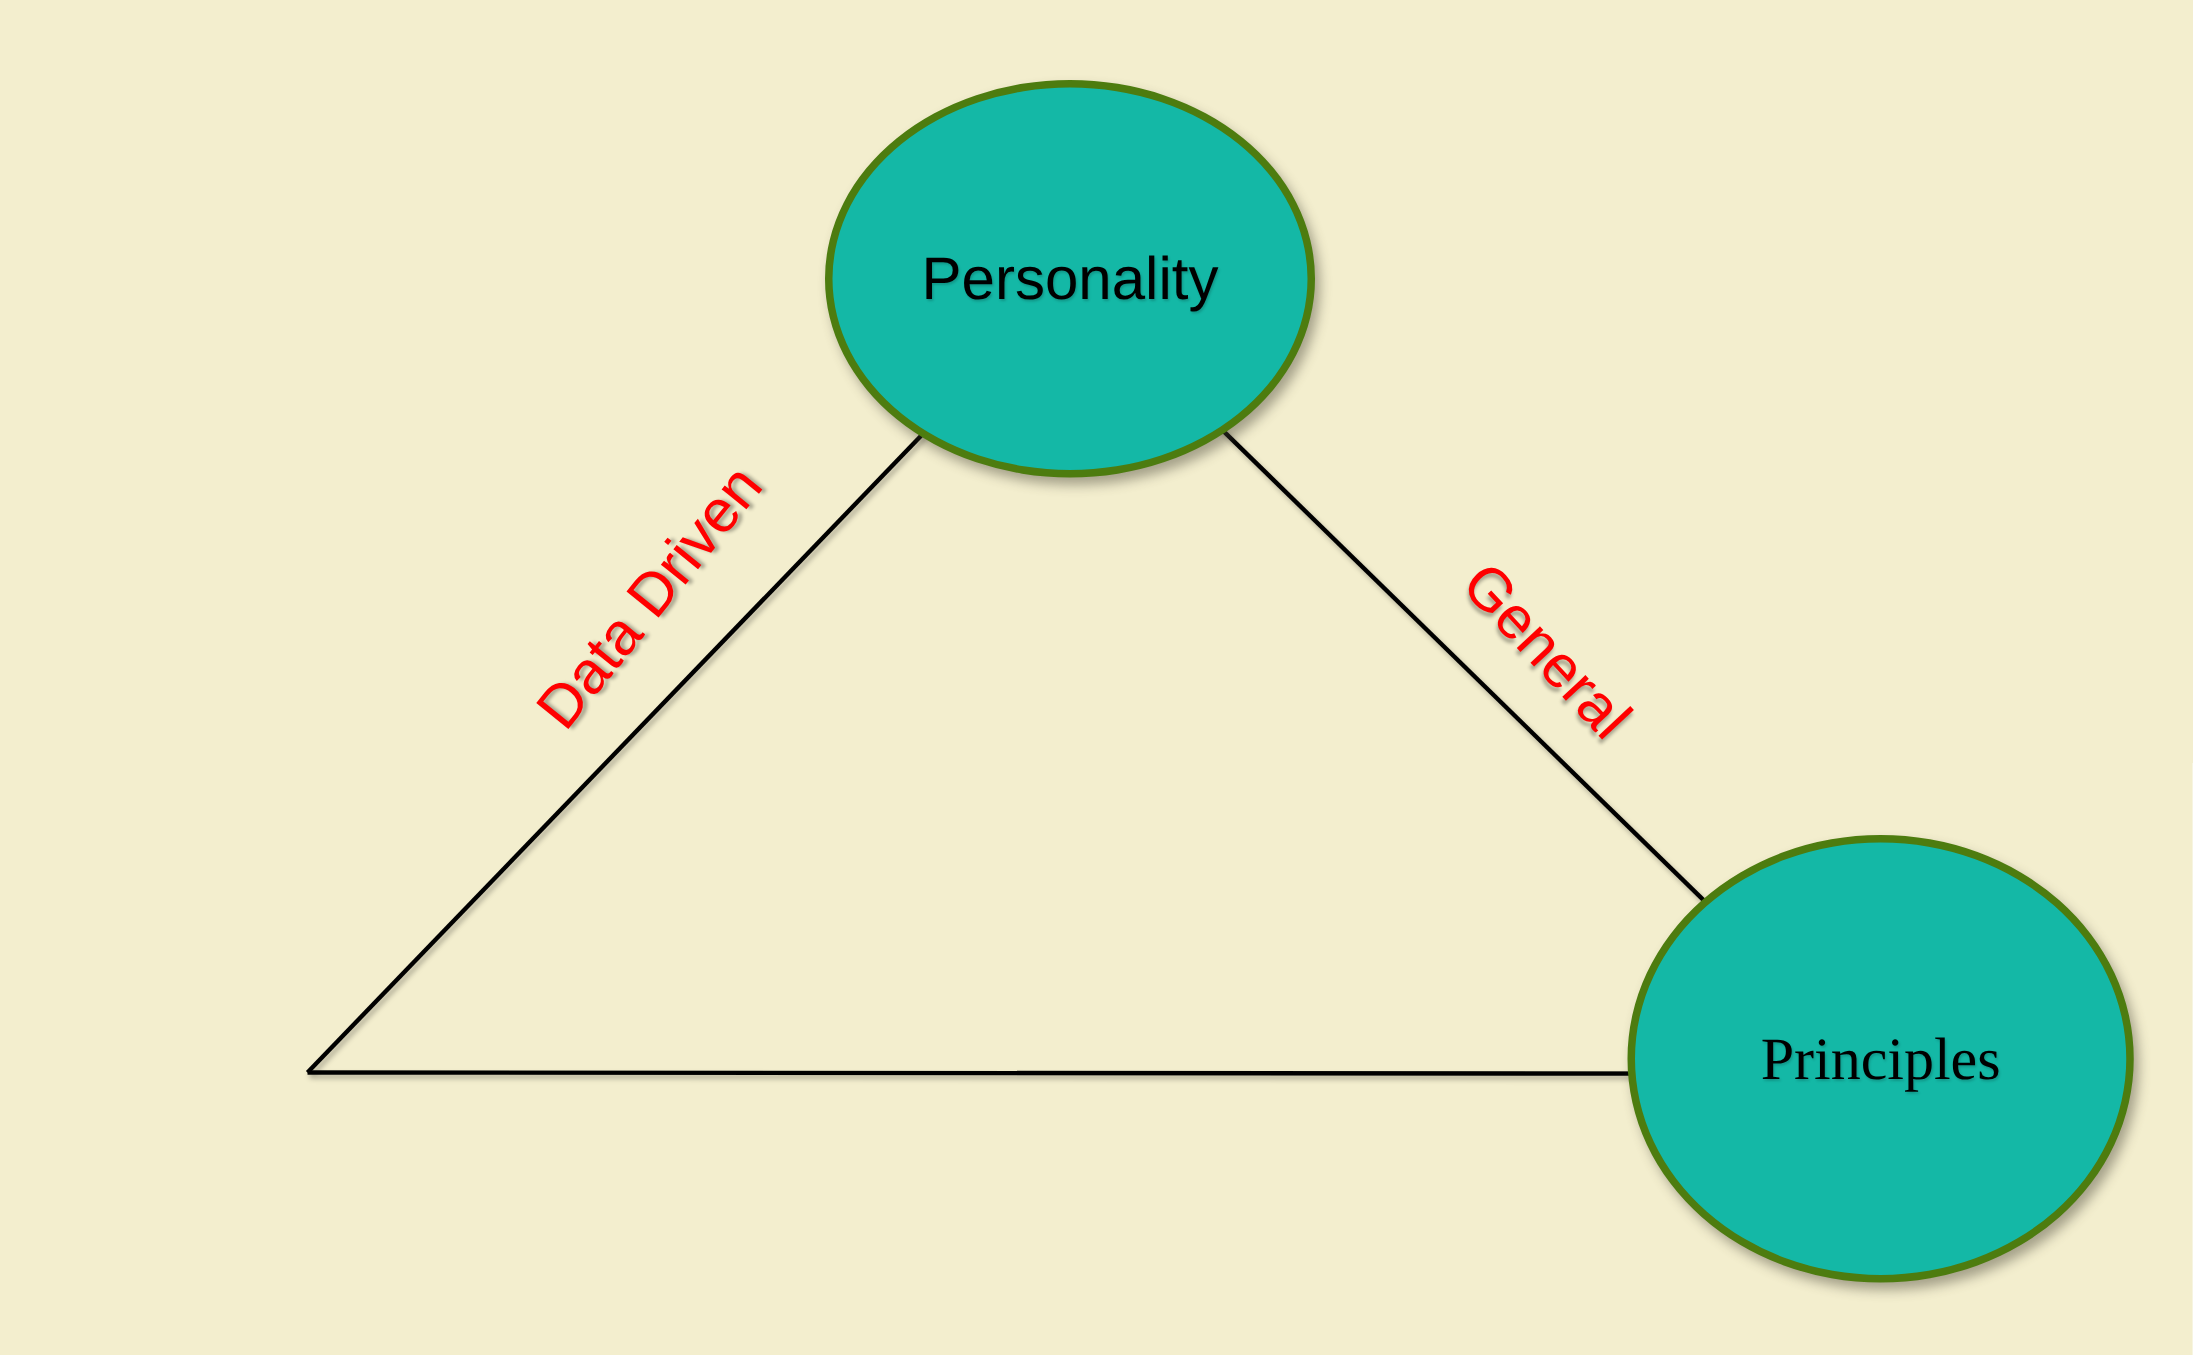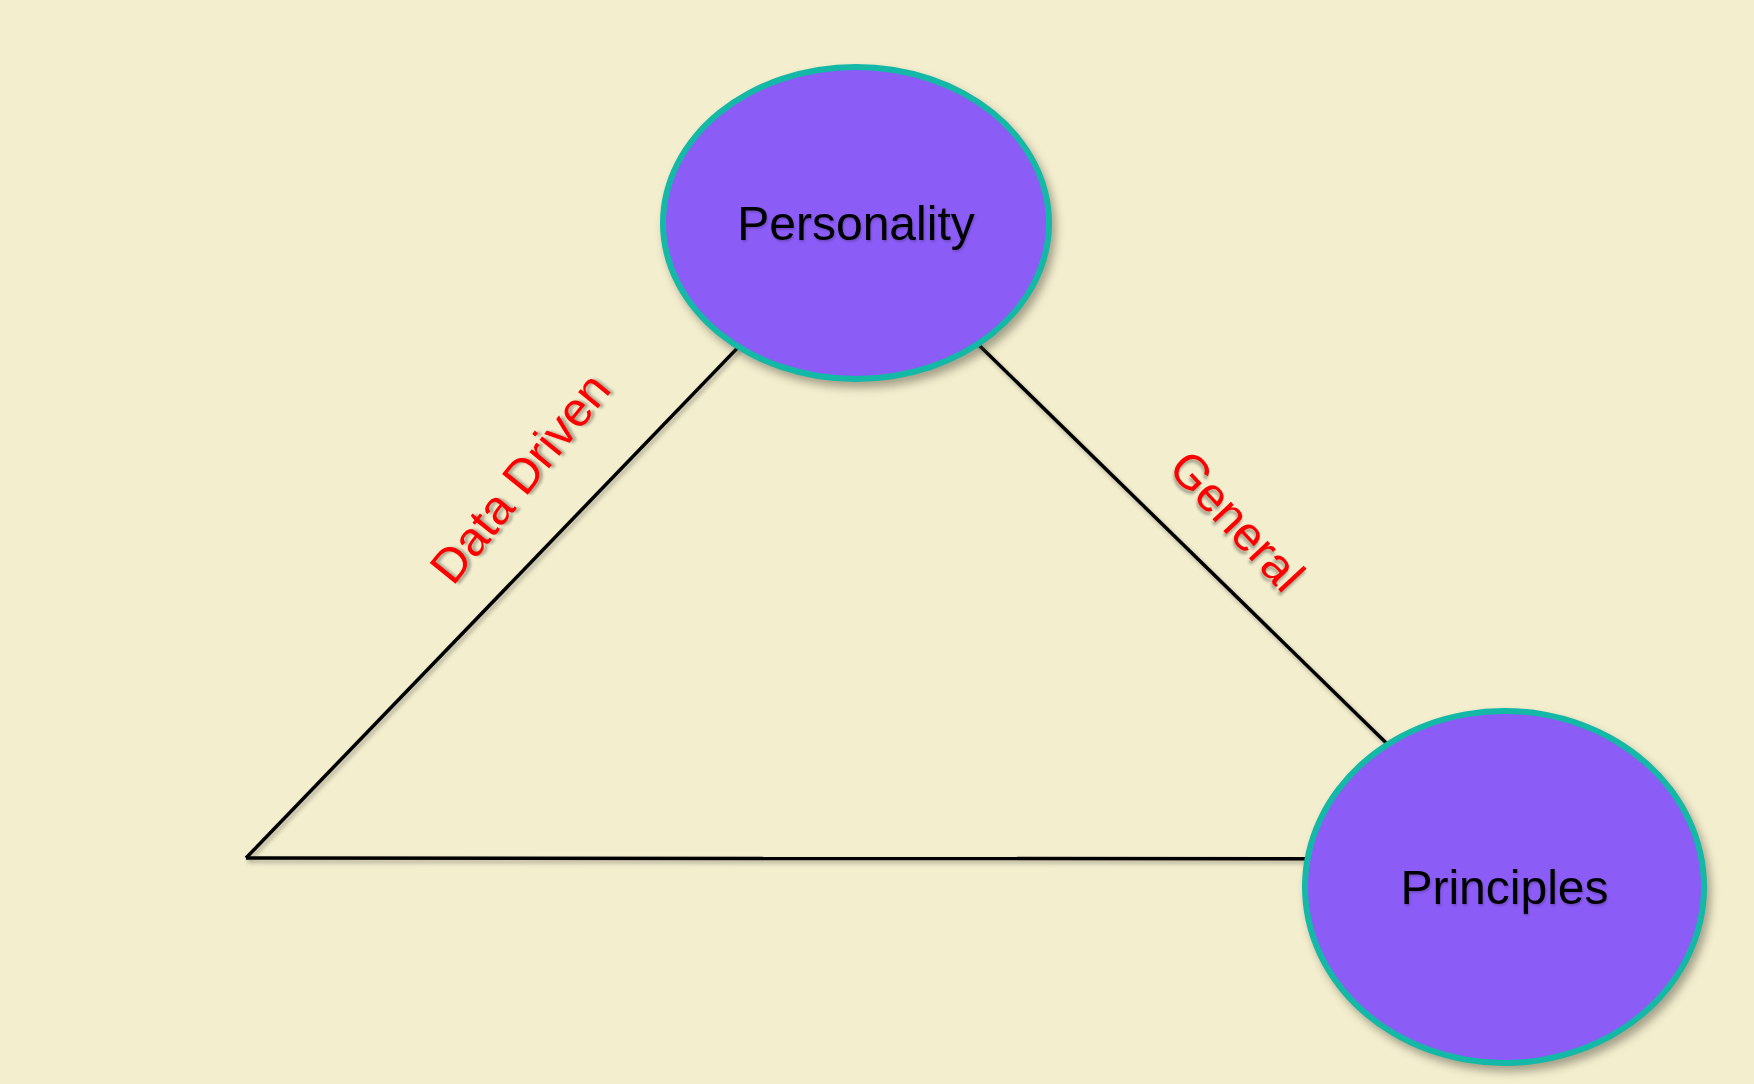--- a/index.html
+++ b/index.html
@@ -25,39 +25,39 @@
     filter: drop-shadow(2px 3px 2px rgba(0,0,0,0.28));
   }
 
   .edges-svg line {
     stroke: #000000;
     stroke-width: 3.5;
   }
 
   .node {
     position: absolute;
-    background: #8b5cf6;
-    border: 6px solid #14b8a6;
+    background: #14b8a6;
+    border: 6px solid #4d7c0f;
     border-radius: 50%;
     box-shadow: 4px 6px 9px rgba(70, 68, 55, 0.45);
     display: flex;
     align-items: center;
     justify-content: center;
   }
 
   .node-label {
     font-size: 48px;
     color: #000000;
     text-shadow: 1px 2px 2px rgba(0,0,0,0.18);
     white-space: nowrap;
   }
 
   #node-personality { left: 660px; top: 64px;  width: 392px; height: 318px; }
   #node-policy      { left: 43px;  top: 680px; width: 407px; height: 357px; }
-  #node-principles  { left: 1302px;top: 708px; width: 405px; height: 358px; }
+  #node-principles  { left: 1302px;top: 668px; width: 405px; height: 358px; font-family: Liberation Serif, serif; }
 
   .edge-label {
     position: absolute;
     font-size: 48px;
     color: #FF0000;
     white-space: nowrap;
     text-shadow: 2px 3px 3px rgba(0,0,0,0.32);
   }
 
   #label-data-driven {

